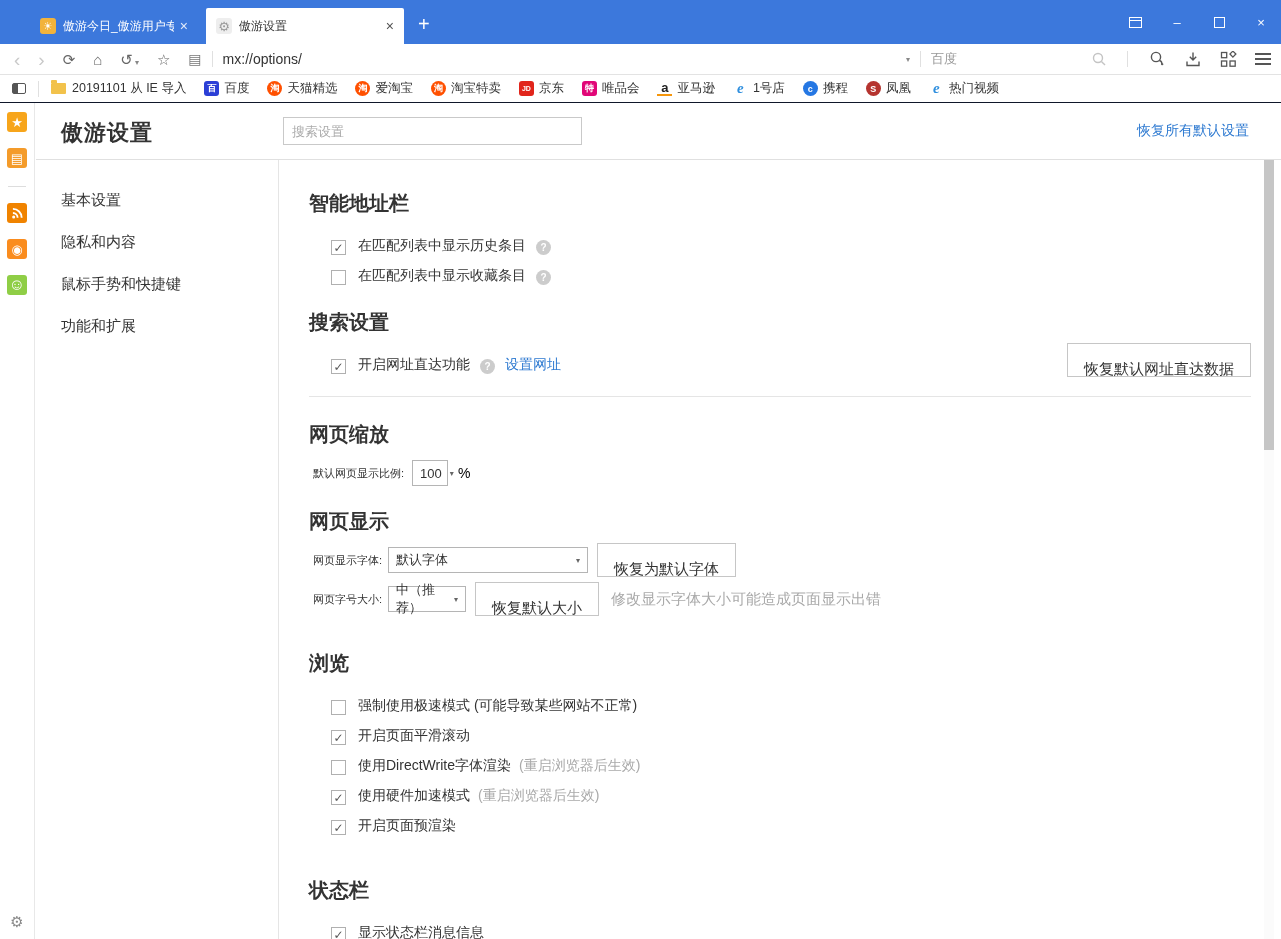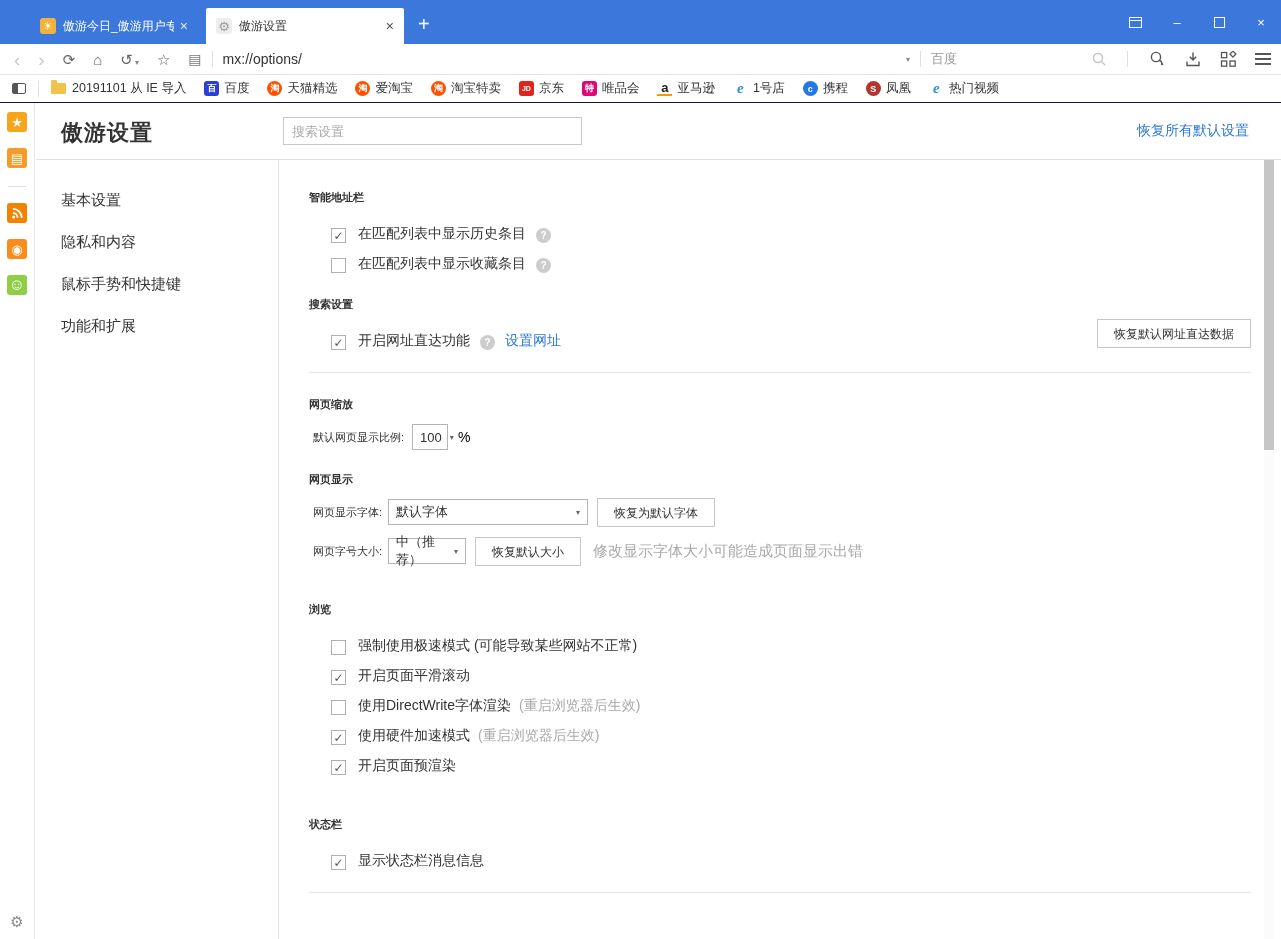--- a/index.html
+++ b/index.html
@@ -73,32 +73,32 @@
   .search-input::placeholder { color:#aaa; }
   .restore-all { position:absolute; right:32px; top:19px; color:#2e7ad1; font-size:14px; cursor:pointer; }
 
   .page-body { display:flex; height:calc(100% - 57px); }
   .menu { width:242px; padding-top:19px; flex:0 0 242px; }
   .menu-item { height:42px; display:flex; align-items:center; padding-left:25px;
      font-size:15px; color:#333; cursor:pointer; }
   .menu-item.selected { height:48px; background:#ededed; border:3px solid #d43d3d; width:234px; margin-left:2px; padding-left:22px; }
 
   .content { flex:1; border-left:1px solid #e5e5e5; padding:30px 30px 0 30px; overflow:hidden; position:relative; }
-  .sec-title { font-size:11px; font-weight:bold; color:#333; }
+  .sec-title { font-size:20px; font-weight:bold; color:#333; }
   .row { display:flex; align-items:flex-end; height:30px; margin-left:22px; font-size:14px; color:#333; position:relative; }
   .rows { margin-top:8px; }
   .cb { width:15px; height:15px; border:1px solid #b0b0b0; background:#fff; margin-right:12px;
      display:flex; align-items:center; justify-content:center; font-size:12px; color:#555; cursor:pointer; flex:0 0 15px; }
   .cb.checked::after { content:"✓"; }
   .help { width:15px; height:15px; border-radius:50%; background:#ccc; color:#fff; font-size:10px; font-weight:bold;
      display:flex; align-items:center; justify-content:center; margin-left:10px; cursor:pointer; }
   .link { color:#2e7ad1; margin-left:10px; cursor:pointer; }
   .gray-note { color:#a9a9a9; margin-left:8px; }
-  .btn { height:29px; border:1px solid #c6c6c6; background:#fff; color:#333; font-size:12px;
-     padding:6px 16px; cursor:pointer; font-family:inherit; }
+  .btn { height:29px; border:1px solid #c6c6c6; background:#fff; color:#333; font-size:15px;
+     padding:16px 16px; cursor:pointer; font-family:inherit; }
   .btn-right { position:absolute; right:0; top:-1px; }
   .hr { border-top:1px solid #e5e5e5; margin:22px 0 24px 0; }
   .select { display:inline-flex; align-items:center; justify-content:space-between;
      border:1px solid #b5b5b5; height:26px; padding:0 7px; font-size:13px; color:#333; cursor:pointer; background:#fff; }
   .select .caret { margin-left:8px; color:#666; }
   .inline-label { margin-left:4px; font-size:11px; color:#333; }
   .frow { display:flex; align-items:center; height:30px; margin-top:10px; font-size:14px; }
   .note15 { color:#a9a9a9; font-size:15px; margin-left:12px; } .mt20 { margin-top:20px; } .mt24 { margin-top:24px; }
   .mt36 { margin-top:36px; } .mt42 { margin-top:42px; }
   .scrollbar { position:absolute; top:57px; right:7px; width:10px; bottom:0; background:#fbfbfb; }

